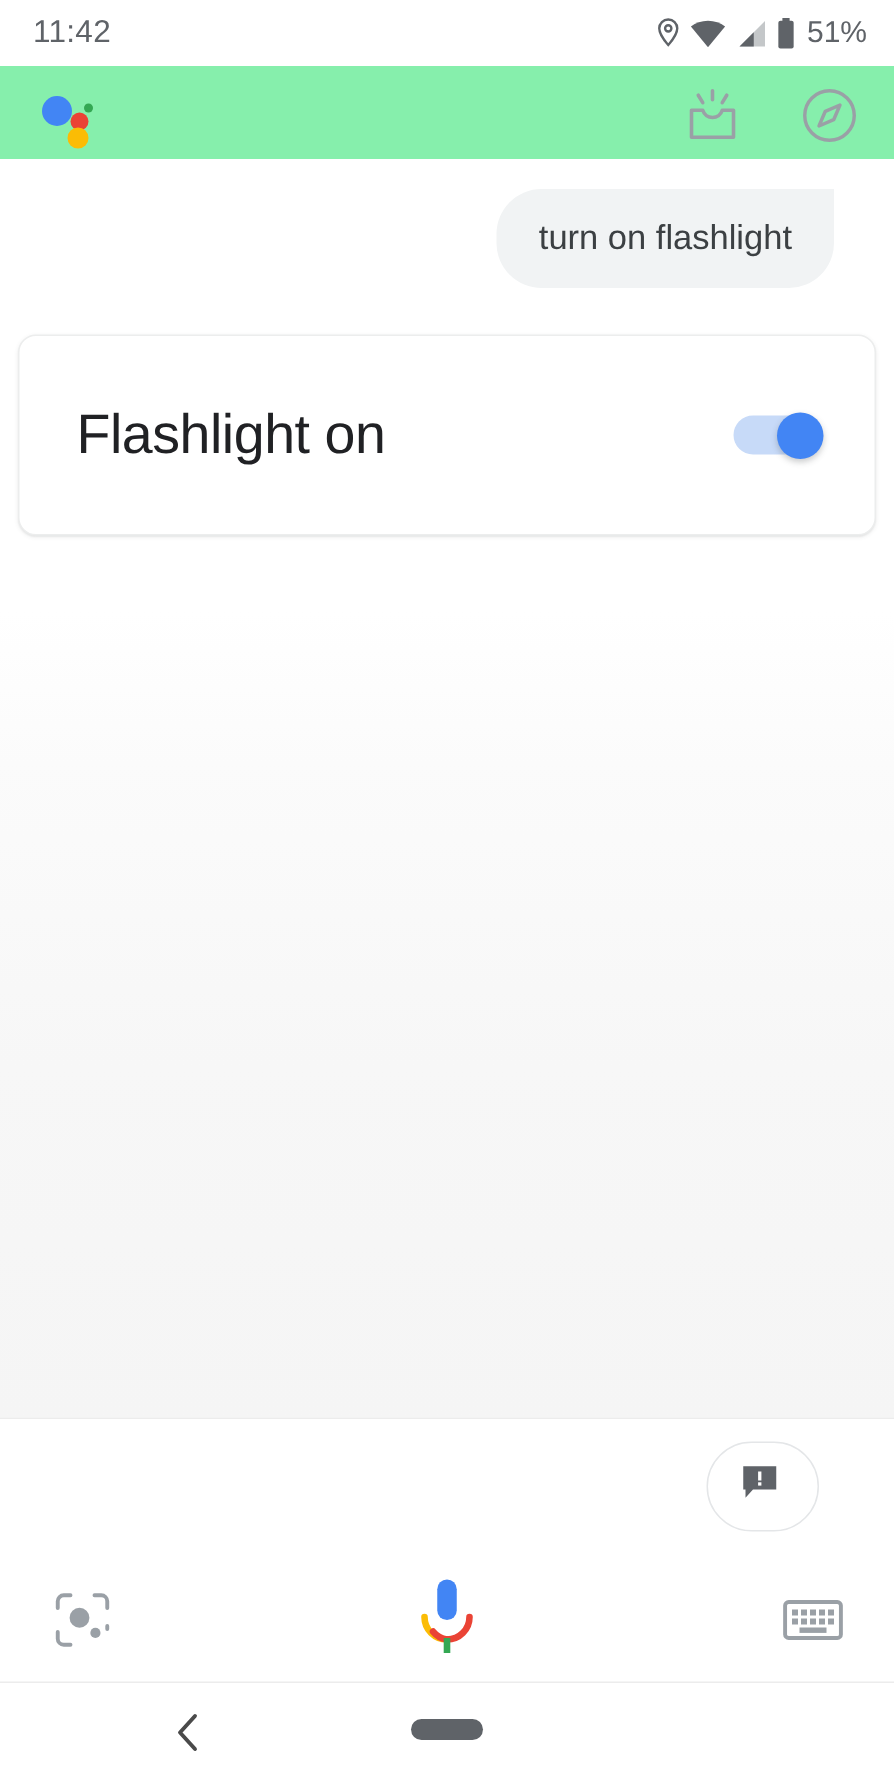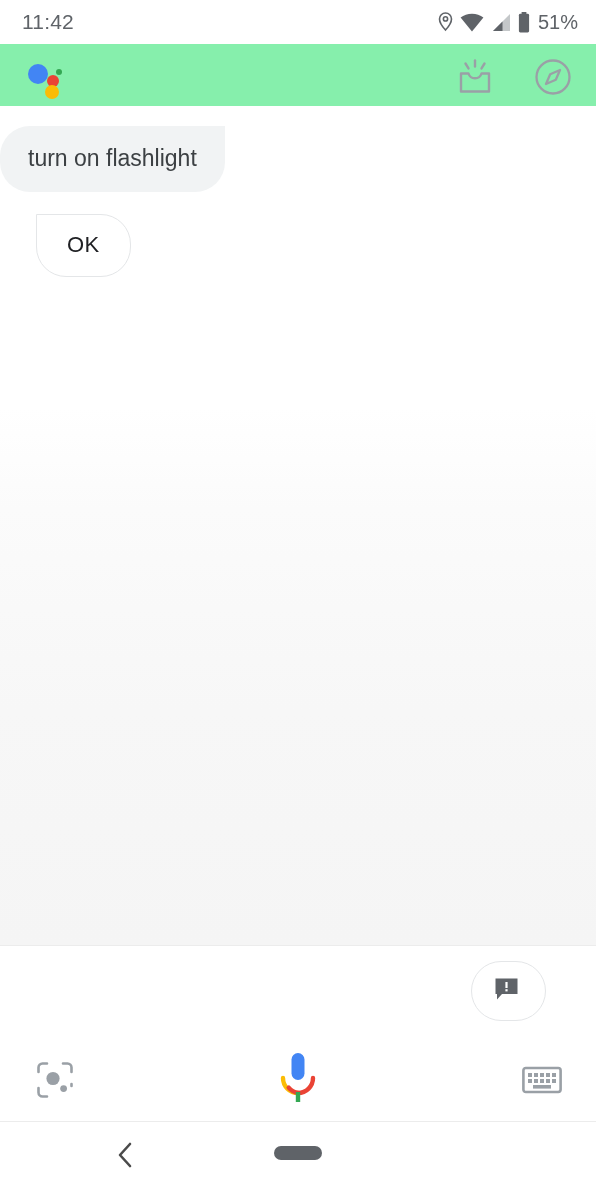--- a/index.html
+++ b/index.html
@@ -38,21 +38,21 @@
   .header-actions svg { display:block; }
 
   
   .conversation {
     position:absolute; top:106px; left:0; width:596px; height:839px;
     background:linear-gradient(180deg,#ffffff 0%,#ffffff 36%,#fbfbfb 48%,#f7f7f7 72%,#f5f5f5 100%);
     overflow:hidden;
   }
 
   
-  .query-row { display:flex; justify-content:flex-start; padding:20px 56px 0 0; }
+  .query-row { display:flex; justify-content:flex-end; padding:20px 40px 0 0; }
   .query-bubble {
     background:#f1f3f4; color:#3c4043;
     font-size:23px; line-height:1;
     padding:21px 28px 22px 28px;
     border-radius:30px 0 30px 30px;
     max-width:420px;
   }
 
   
   .resp-row { display:flex; justify-content:flex-start; padding:22px 0 0 36px; }
@@ -188,24 +188,28 @@
       </span>
     </div>
   </div>
 
   <div class="conversation">
 
     <div class="query-row">
       <div class="query-bubble">turn on flashlight</div>
     </div>
 
-    <div class="resp-row">
-      <div class="resp-bubble">OK</div>
-    </div>
-
+
+    <div class="card">
+      <div class="card-title">Flashlight on</div>
+      <div class="toggle">
+        <span class="toggle-track"></span>
+        <span class="toggle-thumb"></span>
+      </div>
+    </div>
 
   </div>
 
   <div class="footer-divider"></div>
 
   <div class="feedback-row">
     <div class="feedback-chip">
       <span>
         <svg width="25" height="25" viewBox="0 0 25 25">
           <path d="M1.5 1.5 H23.5 V17 H8 L3 22.5 V17 H1.5 Z" fill="#5f6368"></path>

